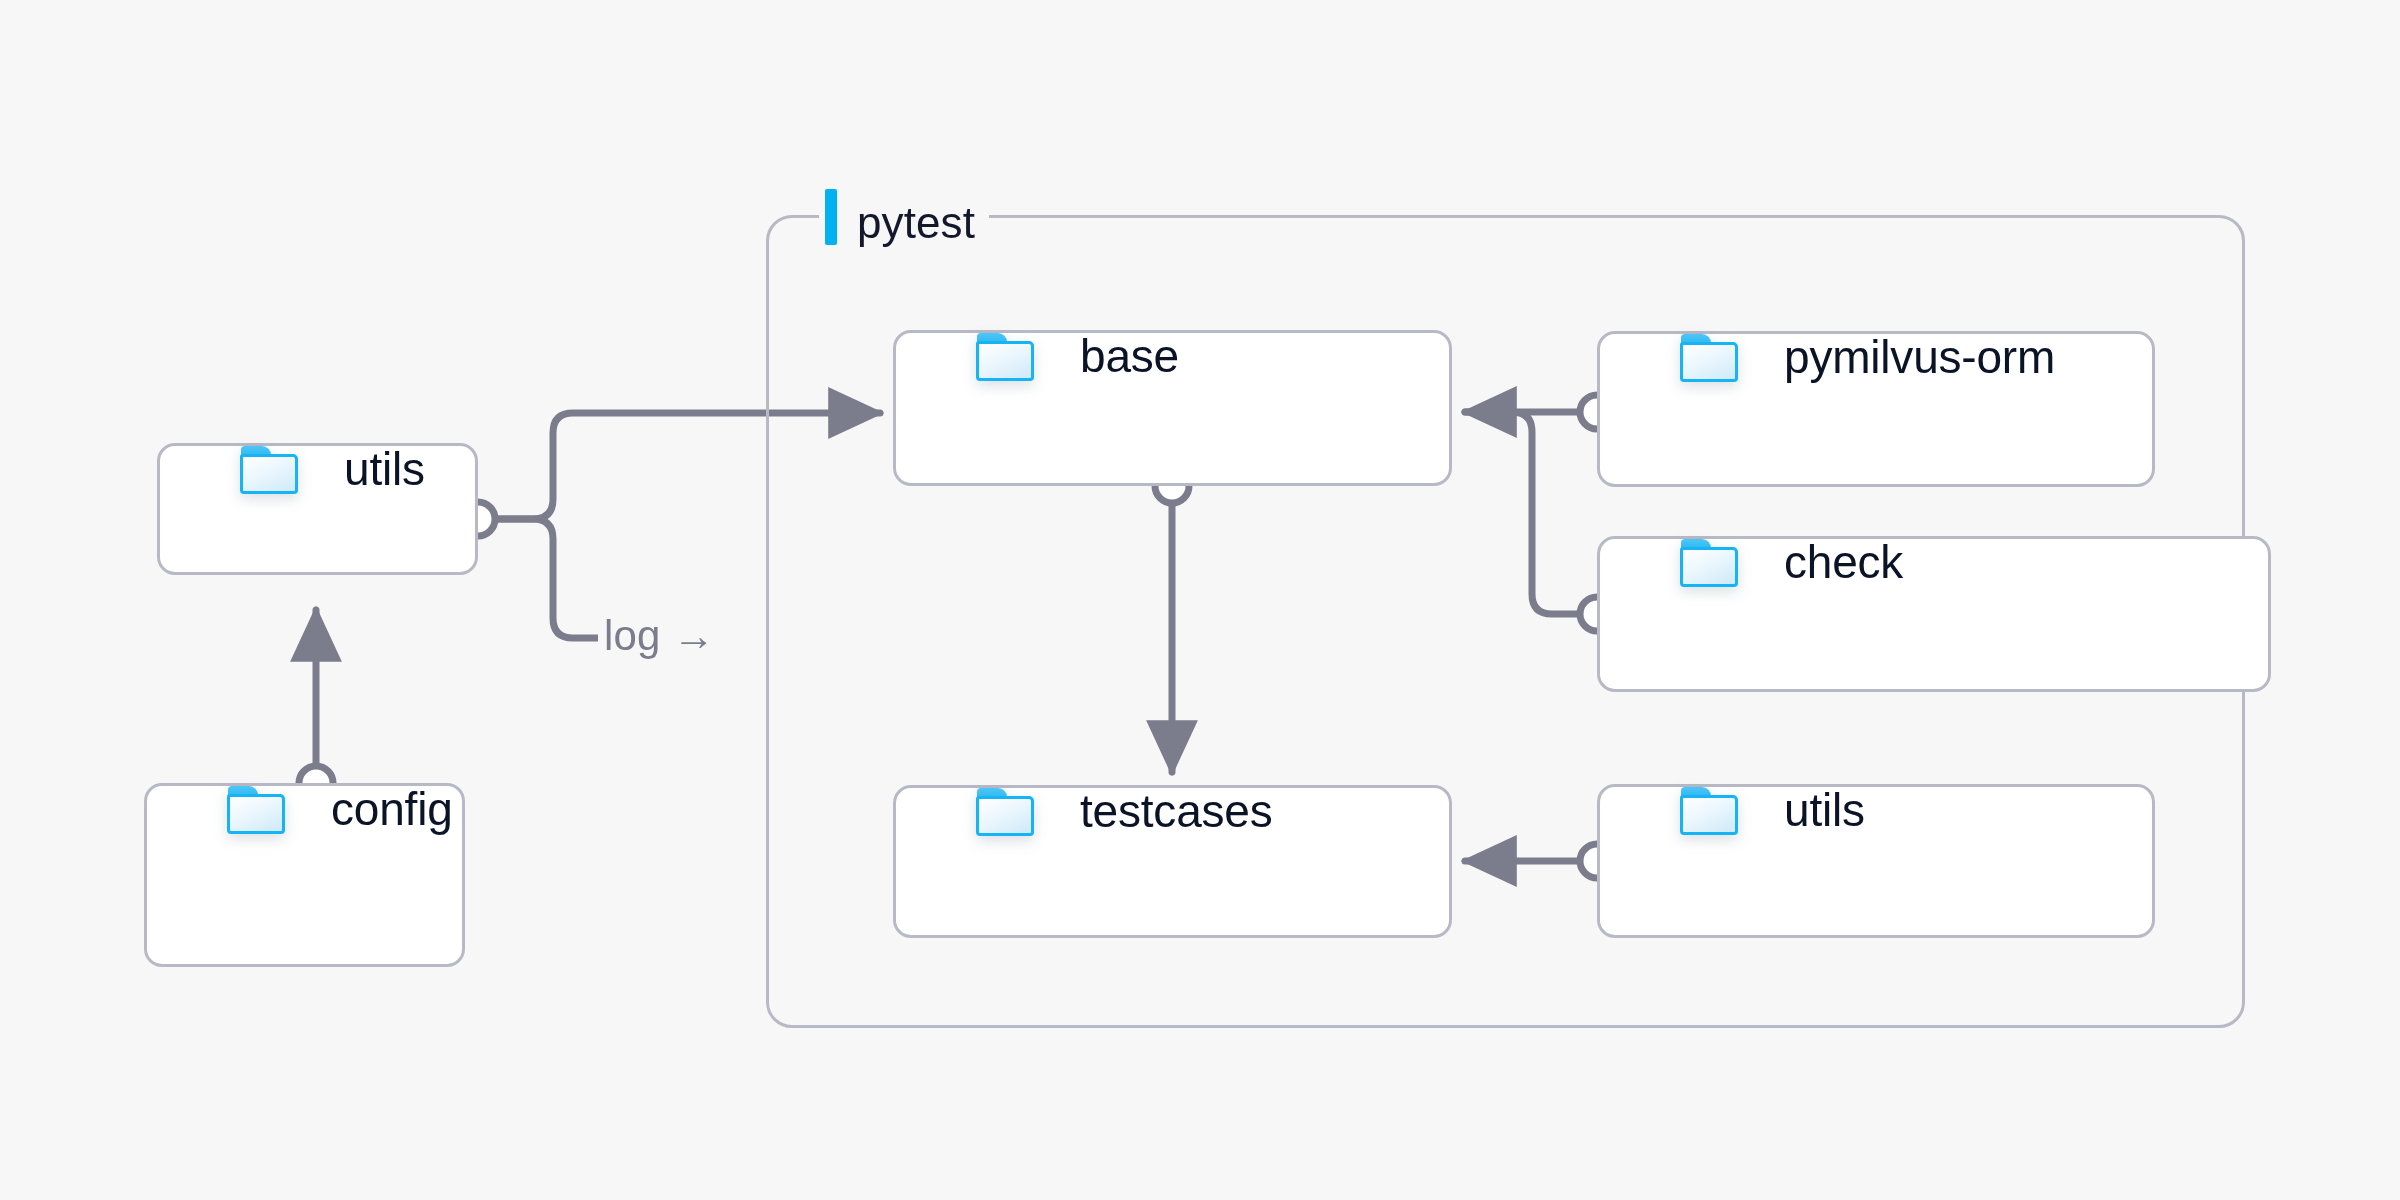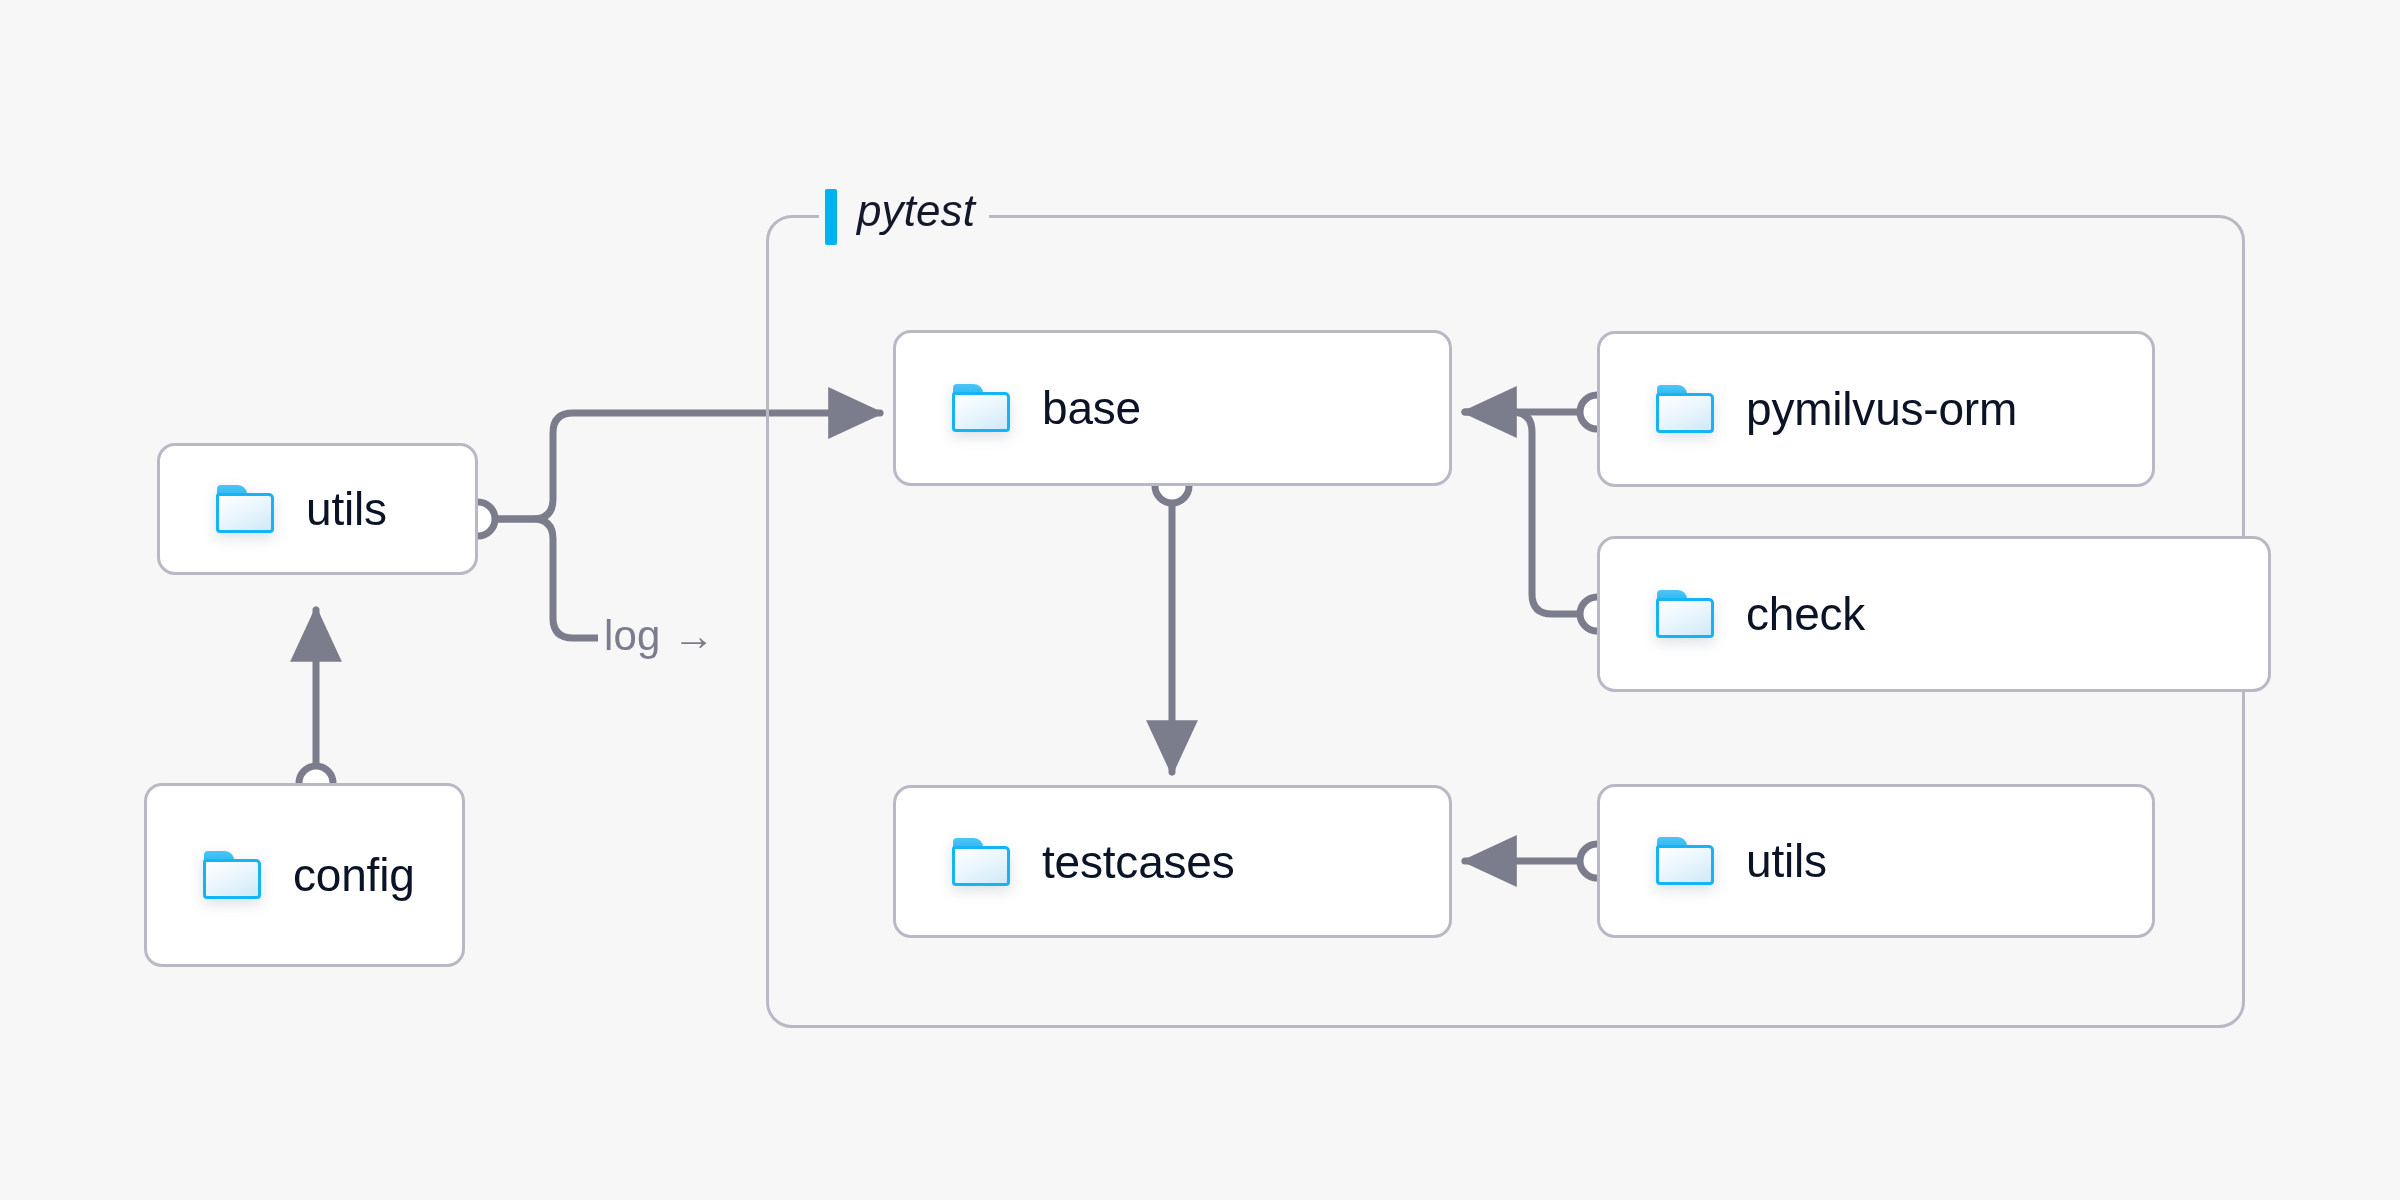--- a/index.html
+++ b/index.html
@@ -35,27 +35,26 @@
     position: absolute;
     border: 3px solid #b9b9c6;
     border-radius: 26px;
     background: transparent;
     box-sizing: border-box;
     z-index: 2;
   }
   .group-label {
     position: absolute;
     display: flex;
-    align-items: flex-start;
+    align-items: flex-end;
     gap: 20px;
     background: #f7f7f8;
     padding: 0 14px 0 6px;
     z-index: 5;
     white-space: nowrap;
-    font-style: italic;
   }
   .group-bar {
     width: 12px;
     height: 56px;
     background: #00b2f0;
     border-radius: 2px;
     flex: none;
   }
   .group-title {
     font-size: 44px;
@@ -65,23 +64,23 @@
   }
 
   
   .node {
     position: absolute;
     background: #ffffff;
     border: 3px solid #b9b9c6;
     border-radius: 18px;
     box-sizing: border-box;
     display: flex;
-    align-items: center;
-    padding-left: 56px;
-    gap: 32px;
+    align-items: flex-start;
+    padding-left: 80px;
+    gap: 46px;
     z-index: 3;
   }
   .node-label {
     font-size: 46px;
     font-weight: 500;
     color: #0b1327;
     letter-spacing: -0.2px;
     line-height: 1;
     white-space: nowrap;
   }

